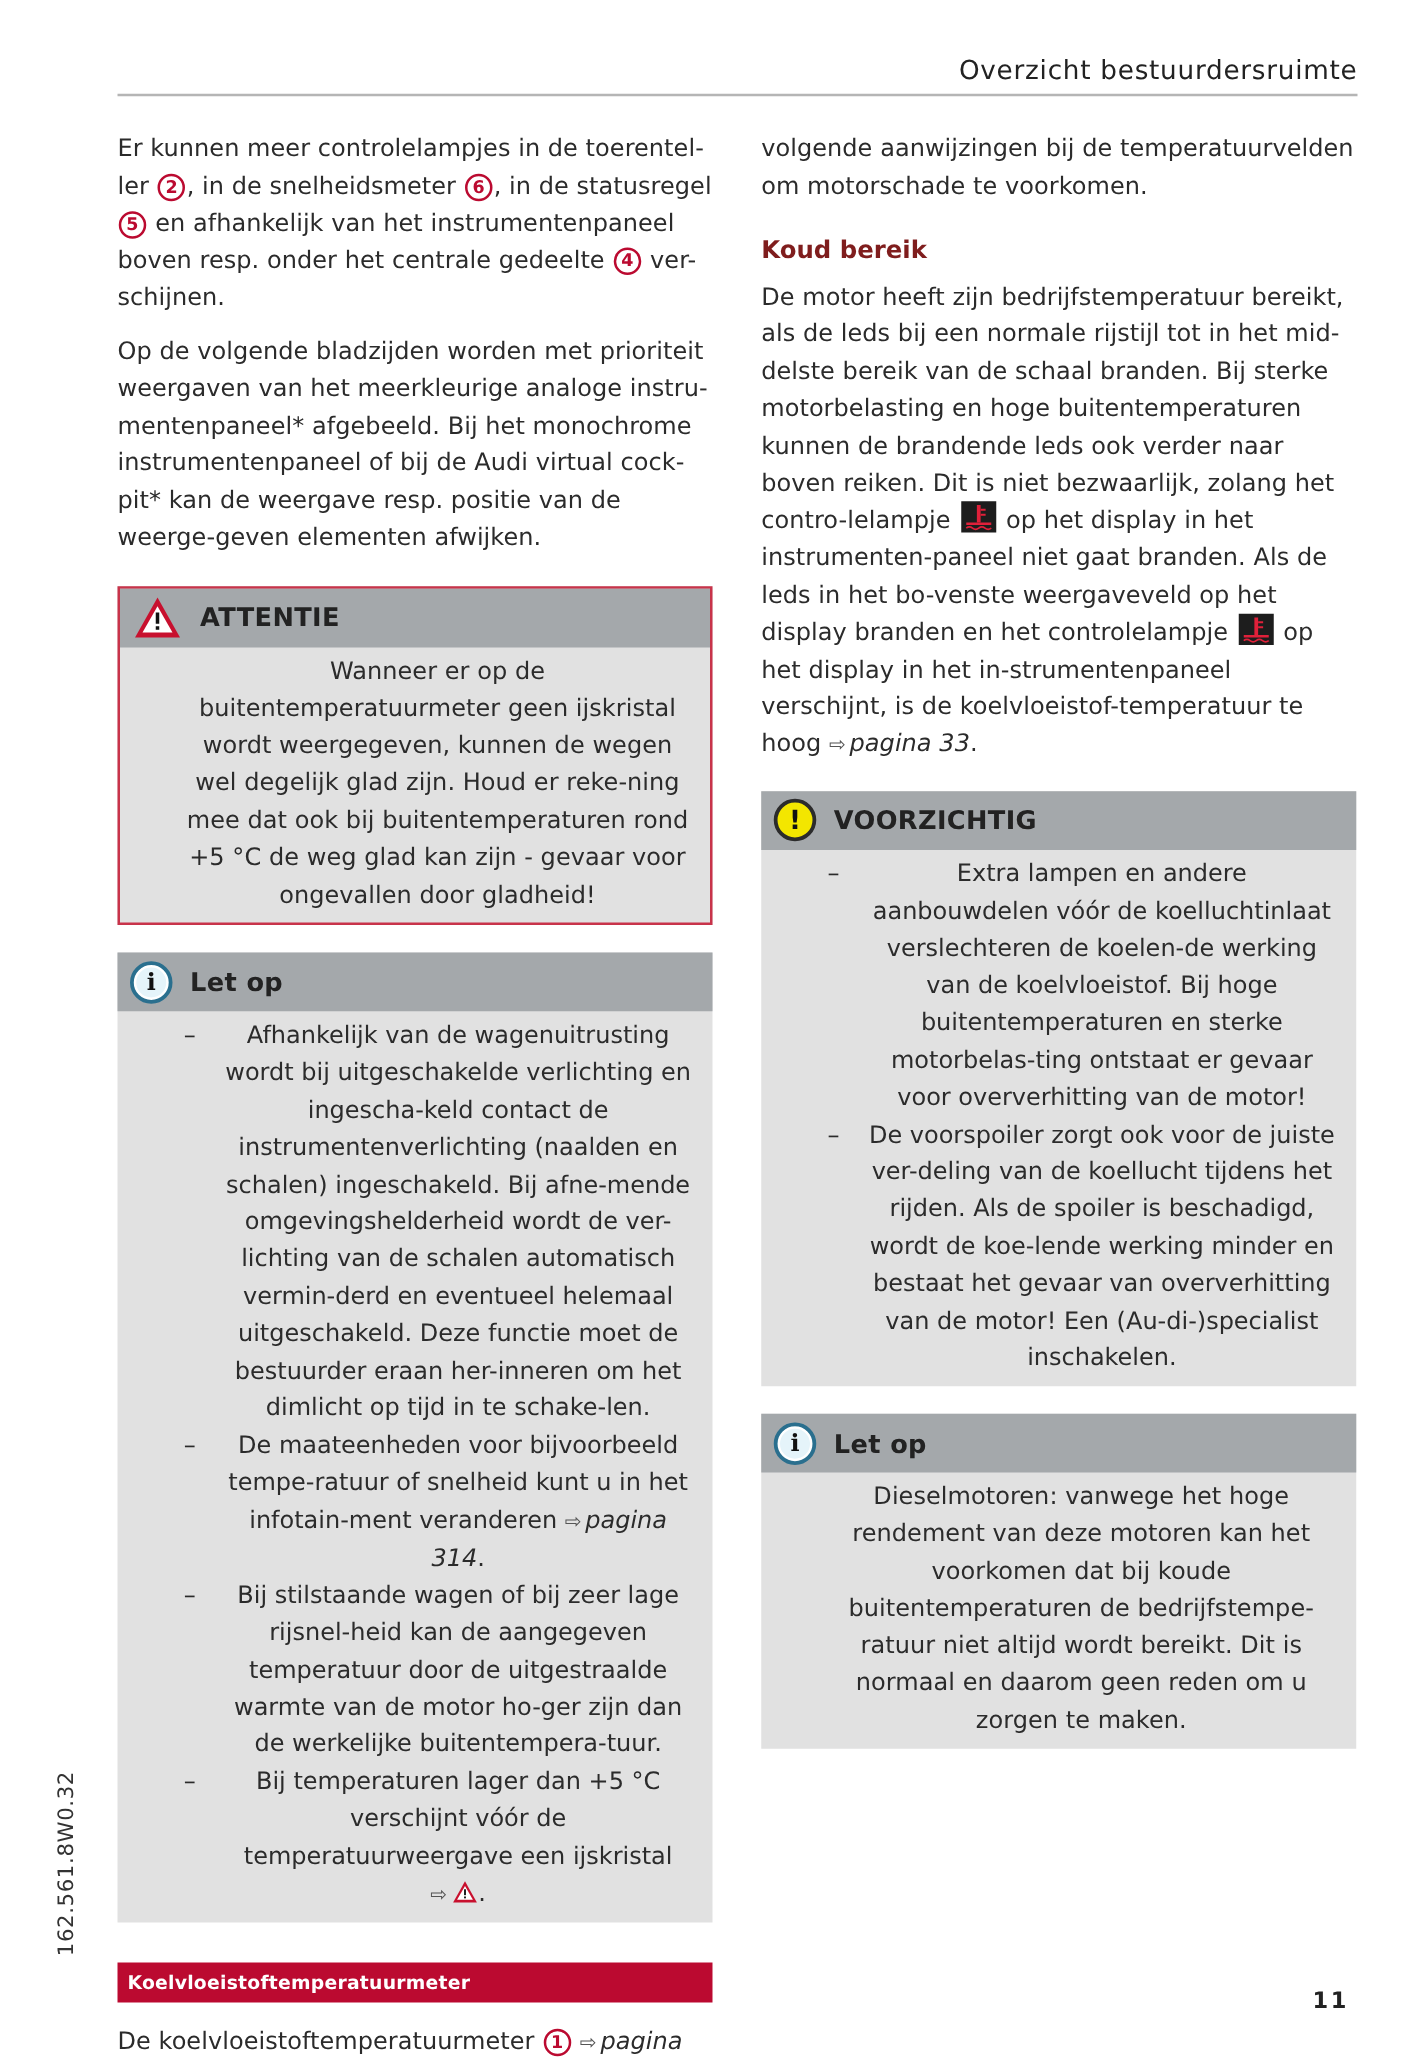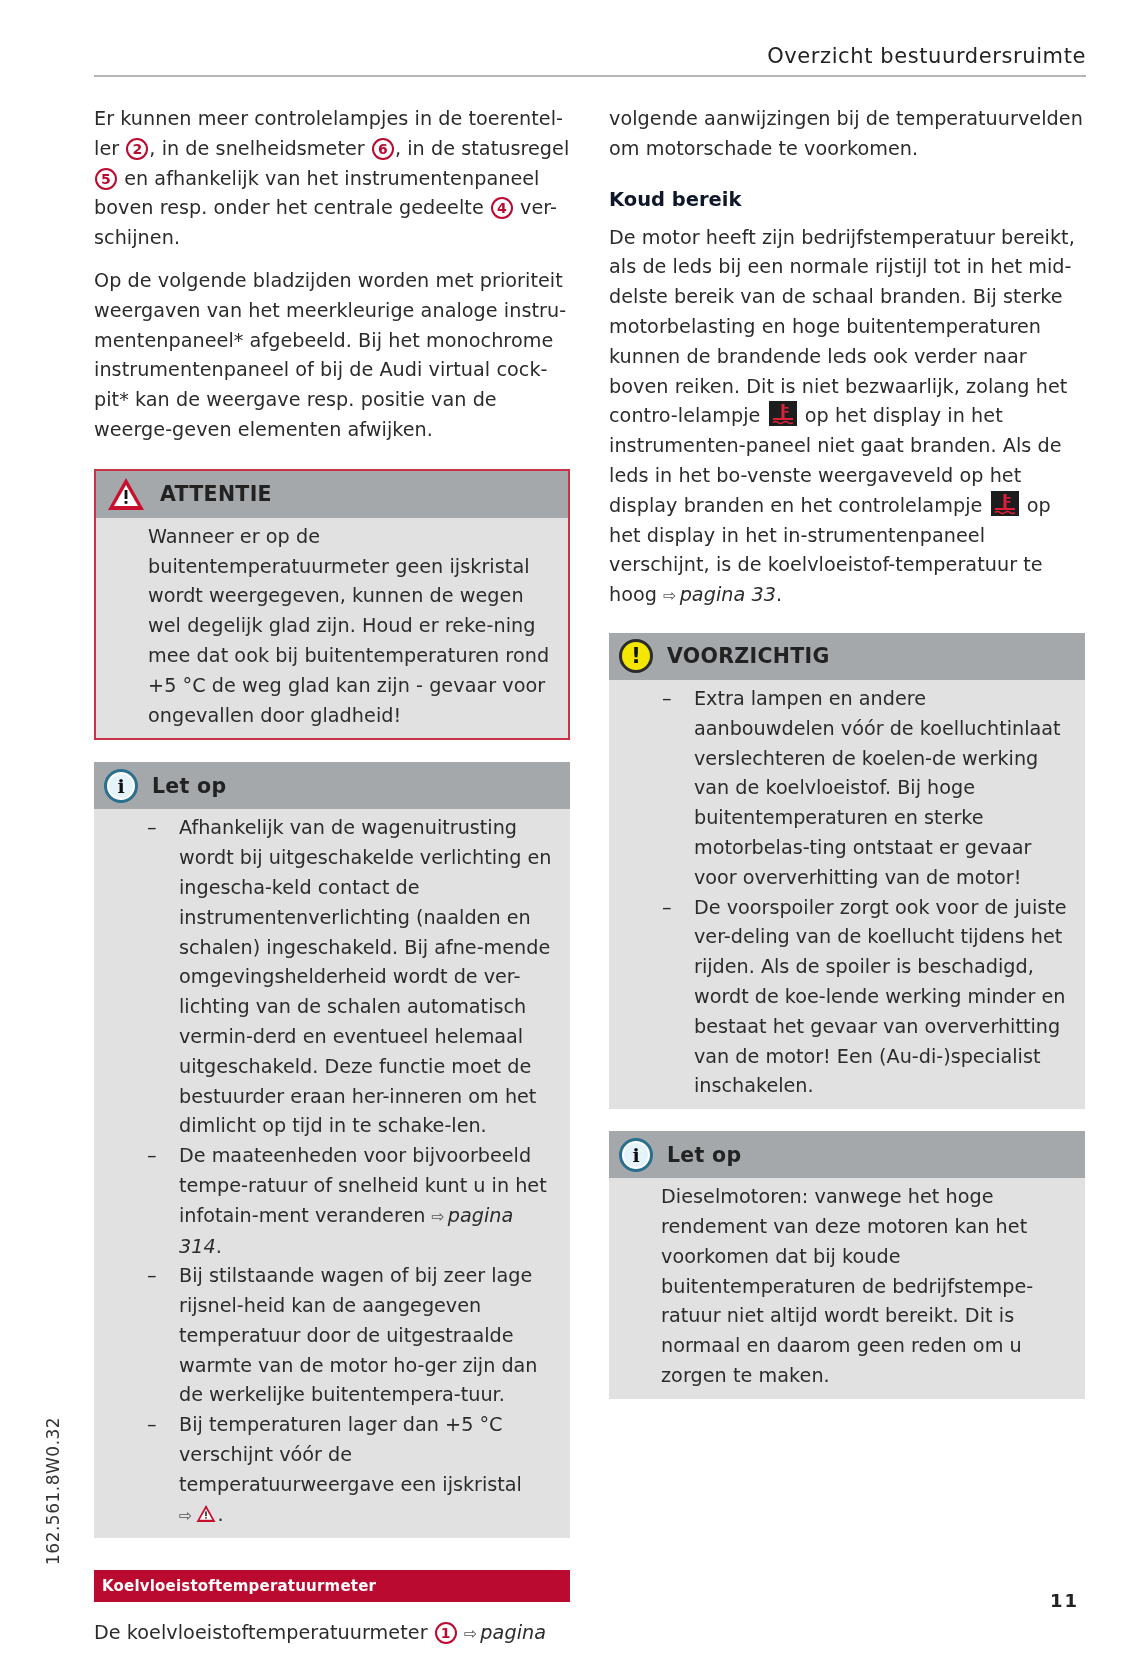--- a/index.html
+++ b/index.html
@@ -20,23 +20,23 @@
   p.body { margin-bottom: 13px; }
 
   .num {
     display: inline-block; width: 22px; height: 22px; border: 2px solid #bb0a30; border-radius: 50%;
     color: #bb0a30; font-size: 14px; line-height: 18px; text-align: center; font-weight: bold;
     vertical-align: 1px; margin: 0 1px;
   }
   .arrow { color: #555; font-size: 16px; margin-right: 3px; }
   em { font-style: italic; }
 
-  h3.sub { font-size: 19.5px; font-weight: bold; color: #0f172a; margin: 24px 0 12px; }
+  h3.sub { font-size: 19.5px; font-weight: bold; color: #7f1d1d; margin: 24px 0 12px; }
 
-  .box { background: #e1e1e1; margin-bottom: 22px; }
+  .box { background: #e1e1e1; margin-bottom: 22px; text-align: center; }
   .box.warn { border: 2px solid #c8334a; }
   .box-head {
     background: #a4a8ab; height: 47px; display: flex; align-items: center; padding-left: 10px;
   }
   .box-head .title { font-size: 20.5px; font-weight: bold; color: #222; margin-left: 14px; letter-spacing: 0.3px; }
   .box-body { padding: 4px 16px 8px 16px; margin-left: 36px; }
   .box-body ul { list-style: none; }
   .box-body li { position: relative; padding-left: 33px; font-size: 19.2px; line-height: 29.8px; }
   .box-body li .dash { position: absolute; left: 1px; top: 0; }
 

